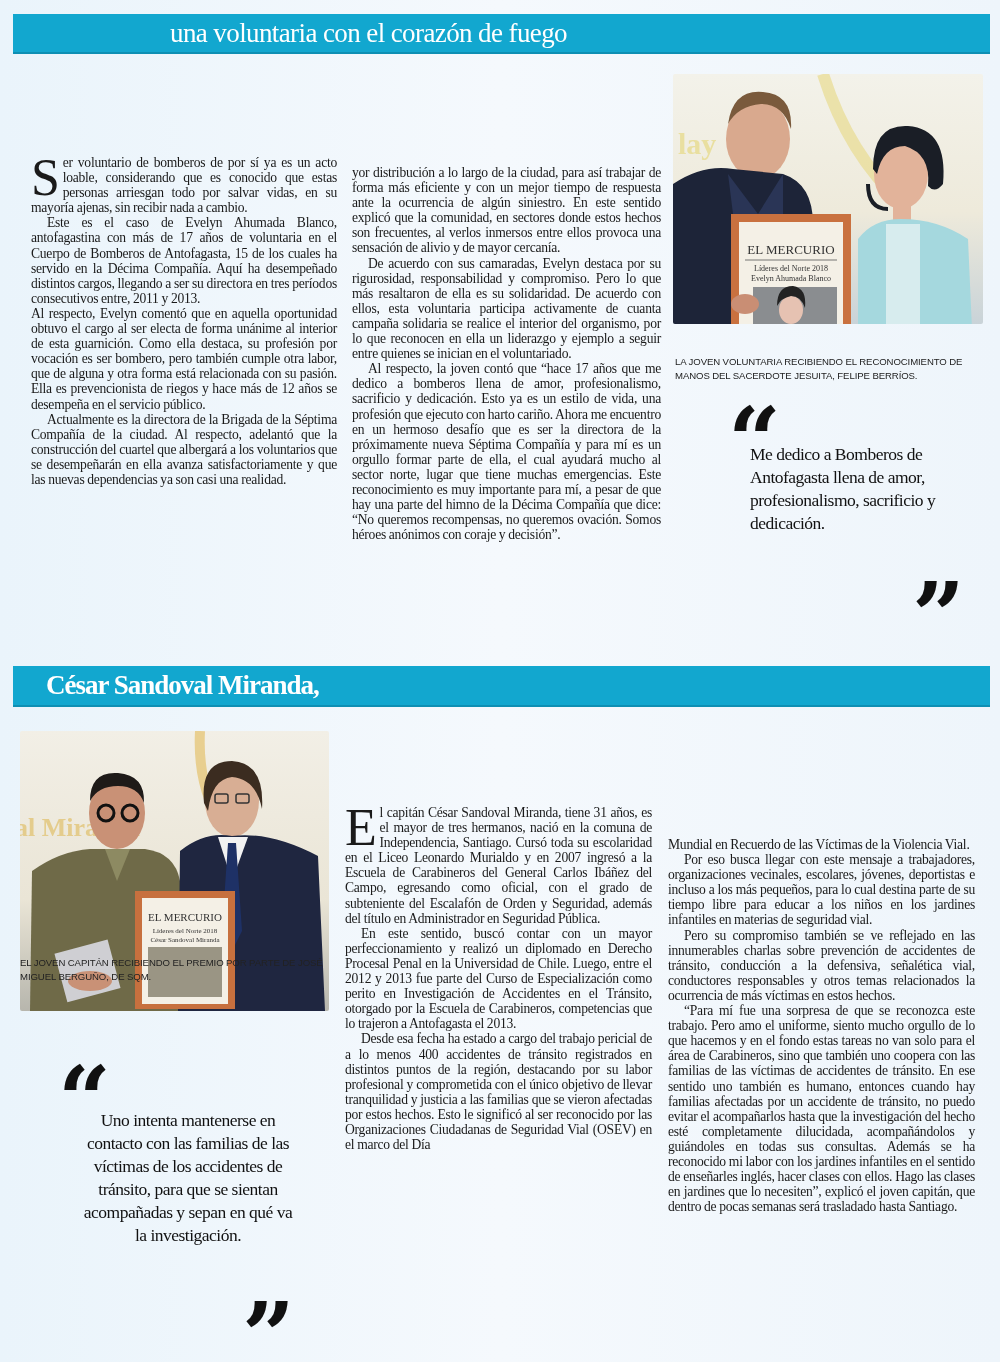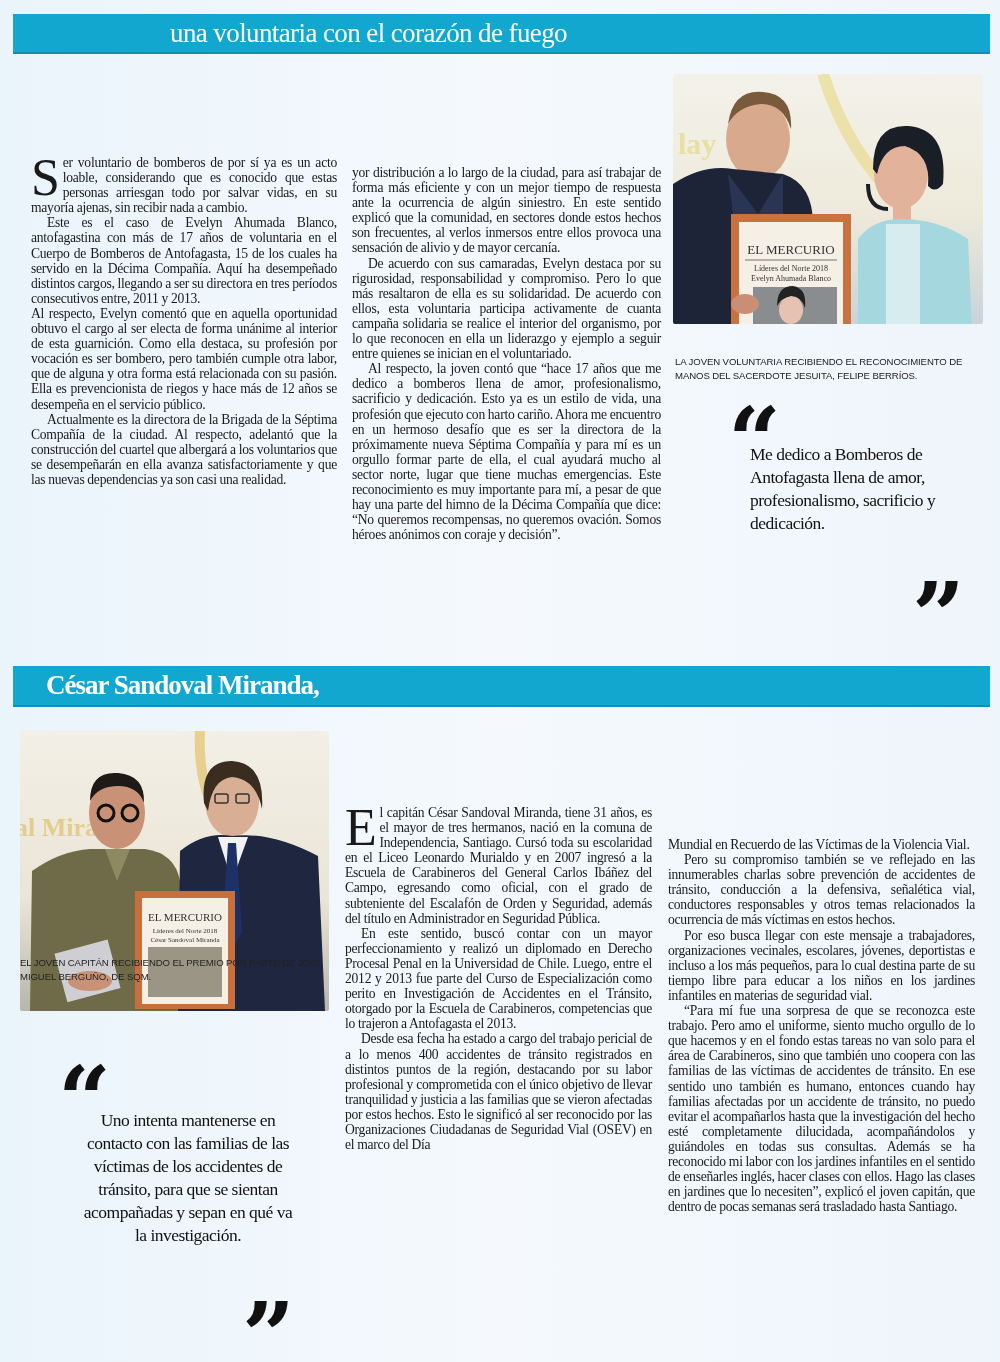--- a/index.html
+++ b/index.html
@@ -193,16 +193,16 @@
 <div class="qmark" id="q2-close">”</div>
 
 <div class="col" id="a2-col1">
   <p class="noindent"><span class="dropcap">E</span><span>l capitán César Sandoval Miranda, tiene 31 años, es el mayor de tres hermanos, nació en la comuna de Independencia, Santiago. Cursó  toda su escolaridad en el Liceo Leonardo Murialdo y en 2007 ingresó a la Escuela de Carabineros del General Carlos Ibáñez del Campo, egresando como oficial, con el grado de subteniente del Escalafón de Orden y Seguridad, además del título en Administrador en Seguridad Pública.</span></p>
   <p>En este sentido, buscó contar con un mayor perfeccionamiento y realizó un diplomado en Derecho Procesal Penal en la Universidad de Chile. Luego, entre el 2012 y 2013 fue parte del Curso de Especialización como perito en Investigación de Accidentes en el Tránsito, otorgado por la Escuela de Carabineros, competencias que lo trajeron a Antofagasta el 2013.</p>
   <p>Desde esa fecha ha estado a cargo del trabajo pericial de a lo menos 400 accidentes de tránsito registrados en distintos puntos de la región, destacando por su labor profesional y comprometida con el único objetivo de llevar tranquilidad y justicia a las familias que se vieron afectadas por estos hechos. Esto le significó al ser reconocido por las Organizaciones Ciudadanas de Seguridad Vial (OSEV) en el marco del Día</p>
 </div>
 
 <div class="col" id="a2-col2">
   <p class="noindent">Mundial en Recuerdo de las Víctimas de la Violencia Vial.</p>
+  <p>Por eso busca llegar con este mensaje a trabajadores, organizaciones vecinales, escolares, jóvenes, deportistas e incluso a los más pequeños, para lo cual destina parte de su tiempo libre para educar a los niños en los jardines infantiles en materias de seguridad vial.</p>
   <p>Pero su compromiso también se ve reflejado en las innumerables charlas sobre prevención de accidentes de tránsito, conducción a la defensiva, señalética vial, conductores responsables y otros temas relacionados la ocurrencia de más víctimas en estos hechos.</p>
-  <p>Por eso busca llegar con este mensaje a trabajadores, organizaciones vecinales, escolares, jóvenes, deportistas e incluso a los más pequeños, para lo cual destina parte de su tiempo libre para educar a los niños en los jardines infantiles en materias de seguridad vial.</p>
   <p>“Para mí fue una sorpresa de que se reconozca este trabajo.  Pero amo el uniforme, siento mucho orgullo de lo que hacemos y en el fondo estas tareas no van solo para el área de Carabineros, sino que también uno coopera con las familias de las víctimas de accidentes de tránsito. En ese sentido uno también es humano, entonces cuando hay familias afectadas por un accidente de tránsito, no puedo evitar el acompañarlos hasta que la investigación del hecho esté completamente dilucidada, acompañándolos y guiándoles en todas sus consultas.  Además se ha reconocido mi labor con los jardines infantiles en el sentido de enseñarles inglés, hacer clases con ellos. Hago las clases en jardines que lo necesiten”, explicó el joven capitán, que dentro de pocas semanas será trasladado hasta Santiago.</p>
 </div>
 
 </body></html>

